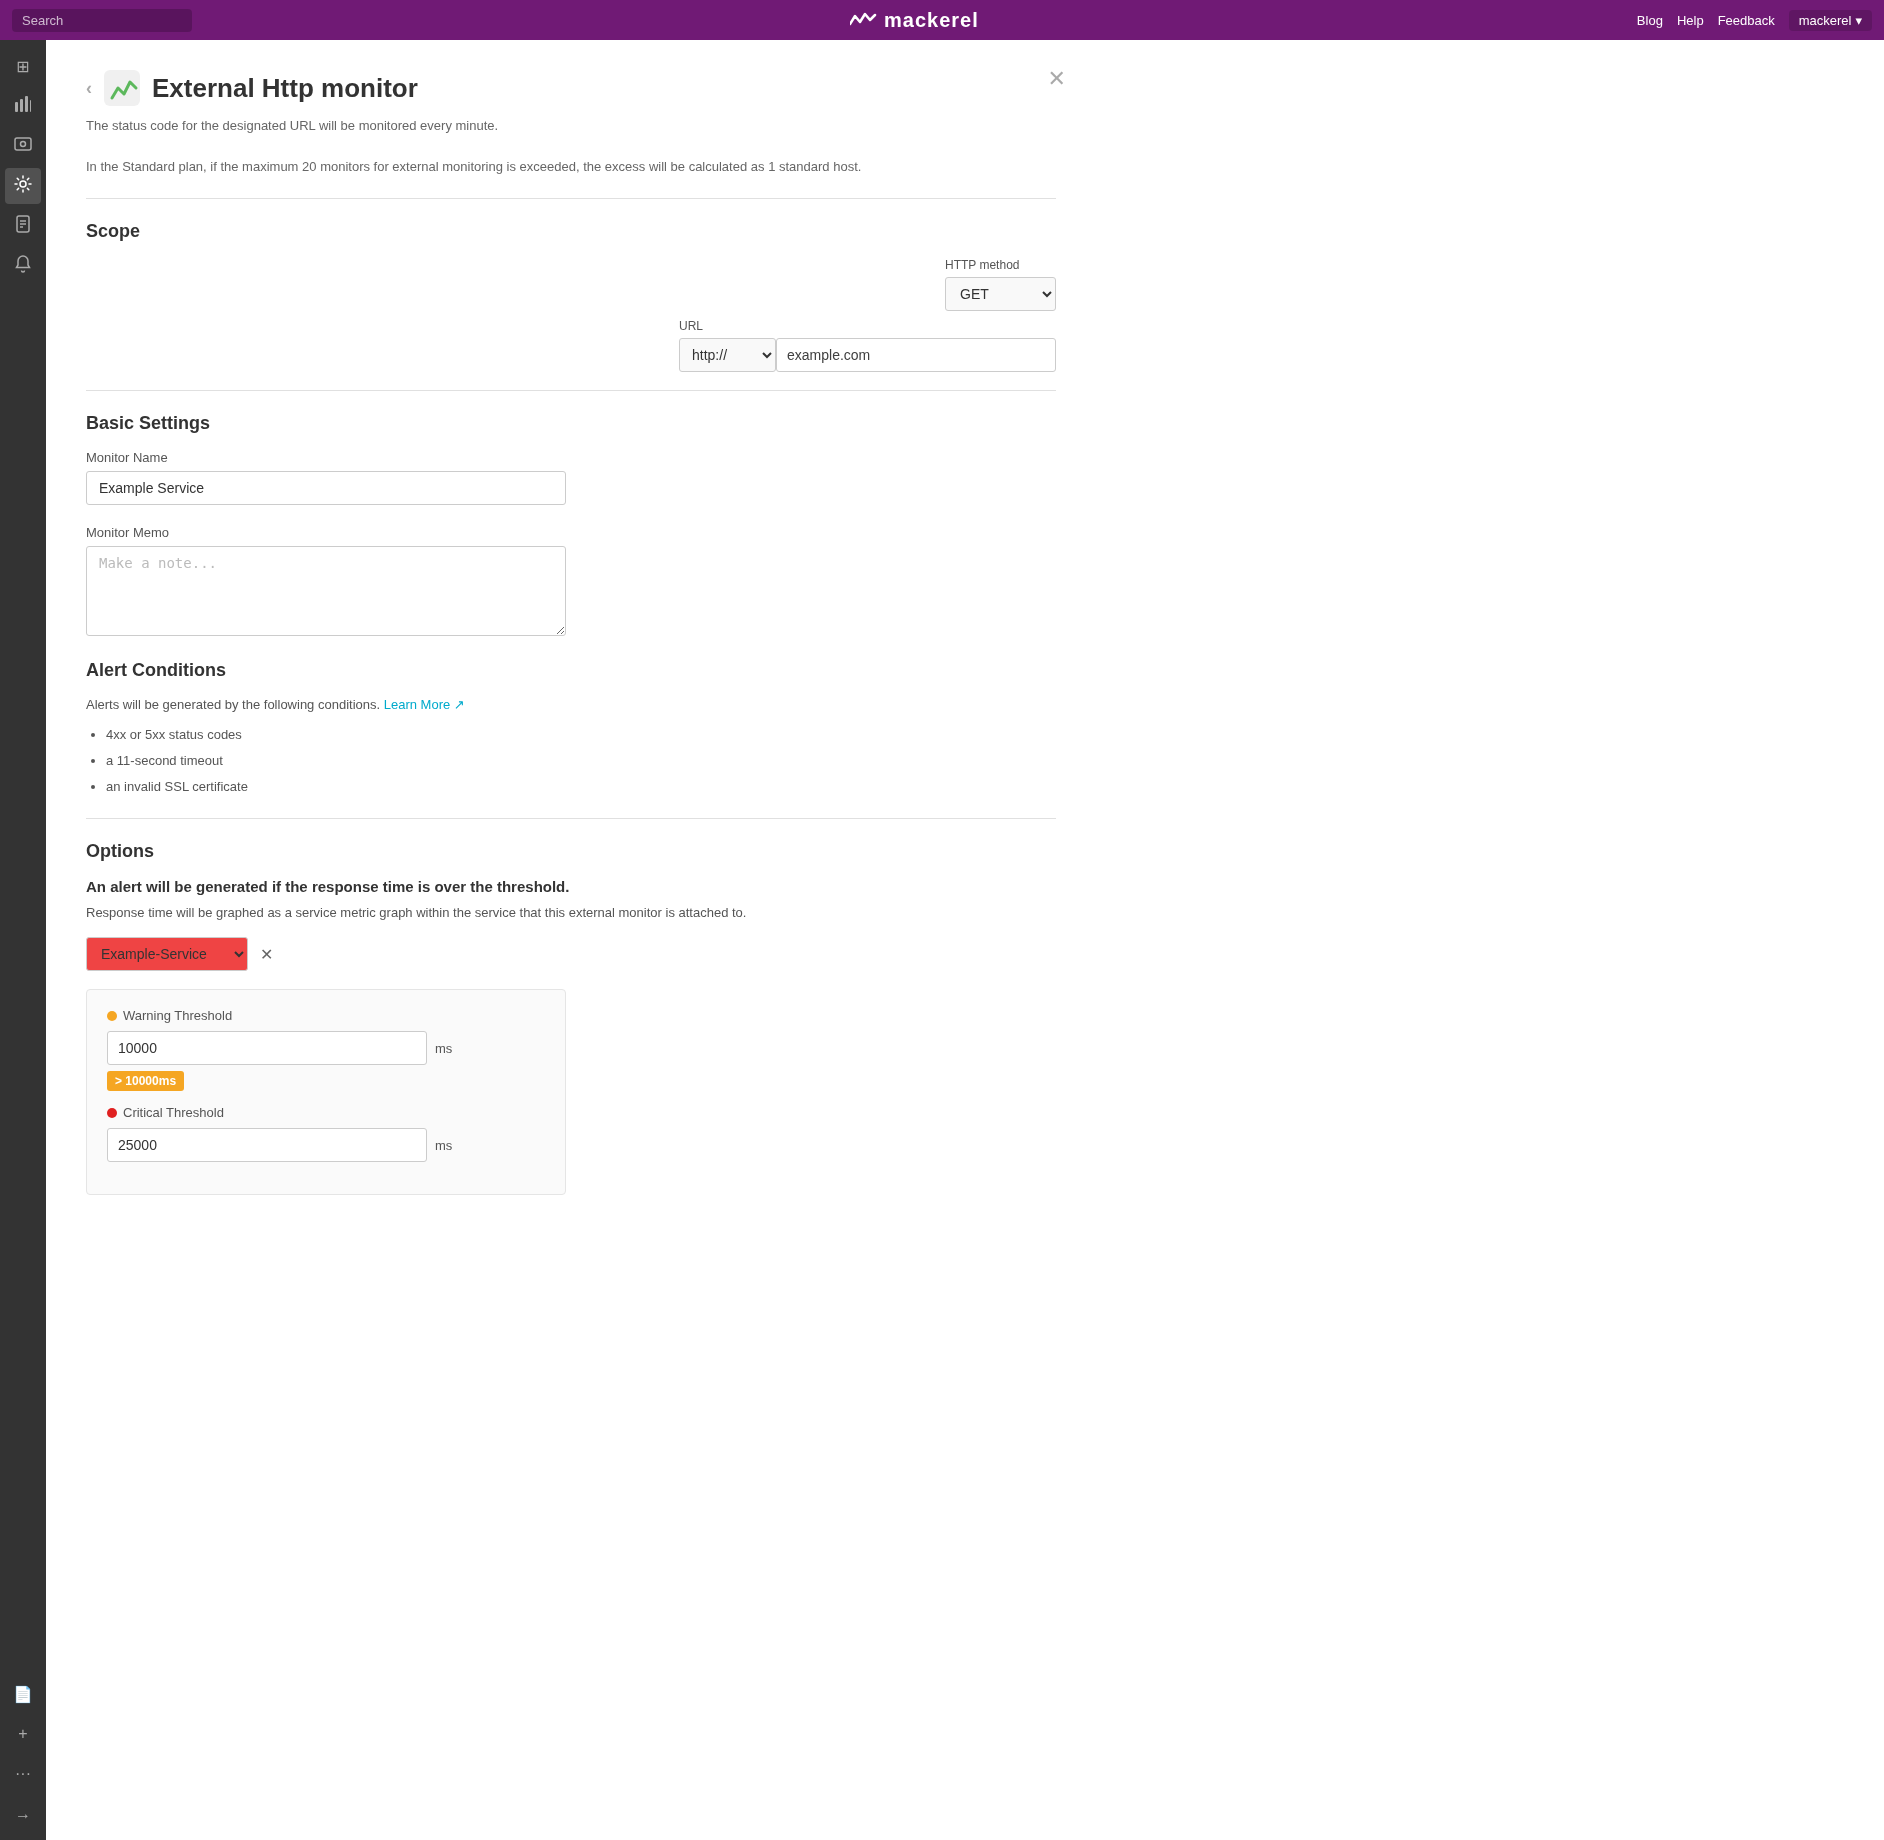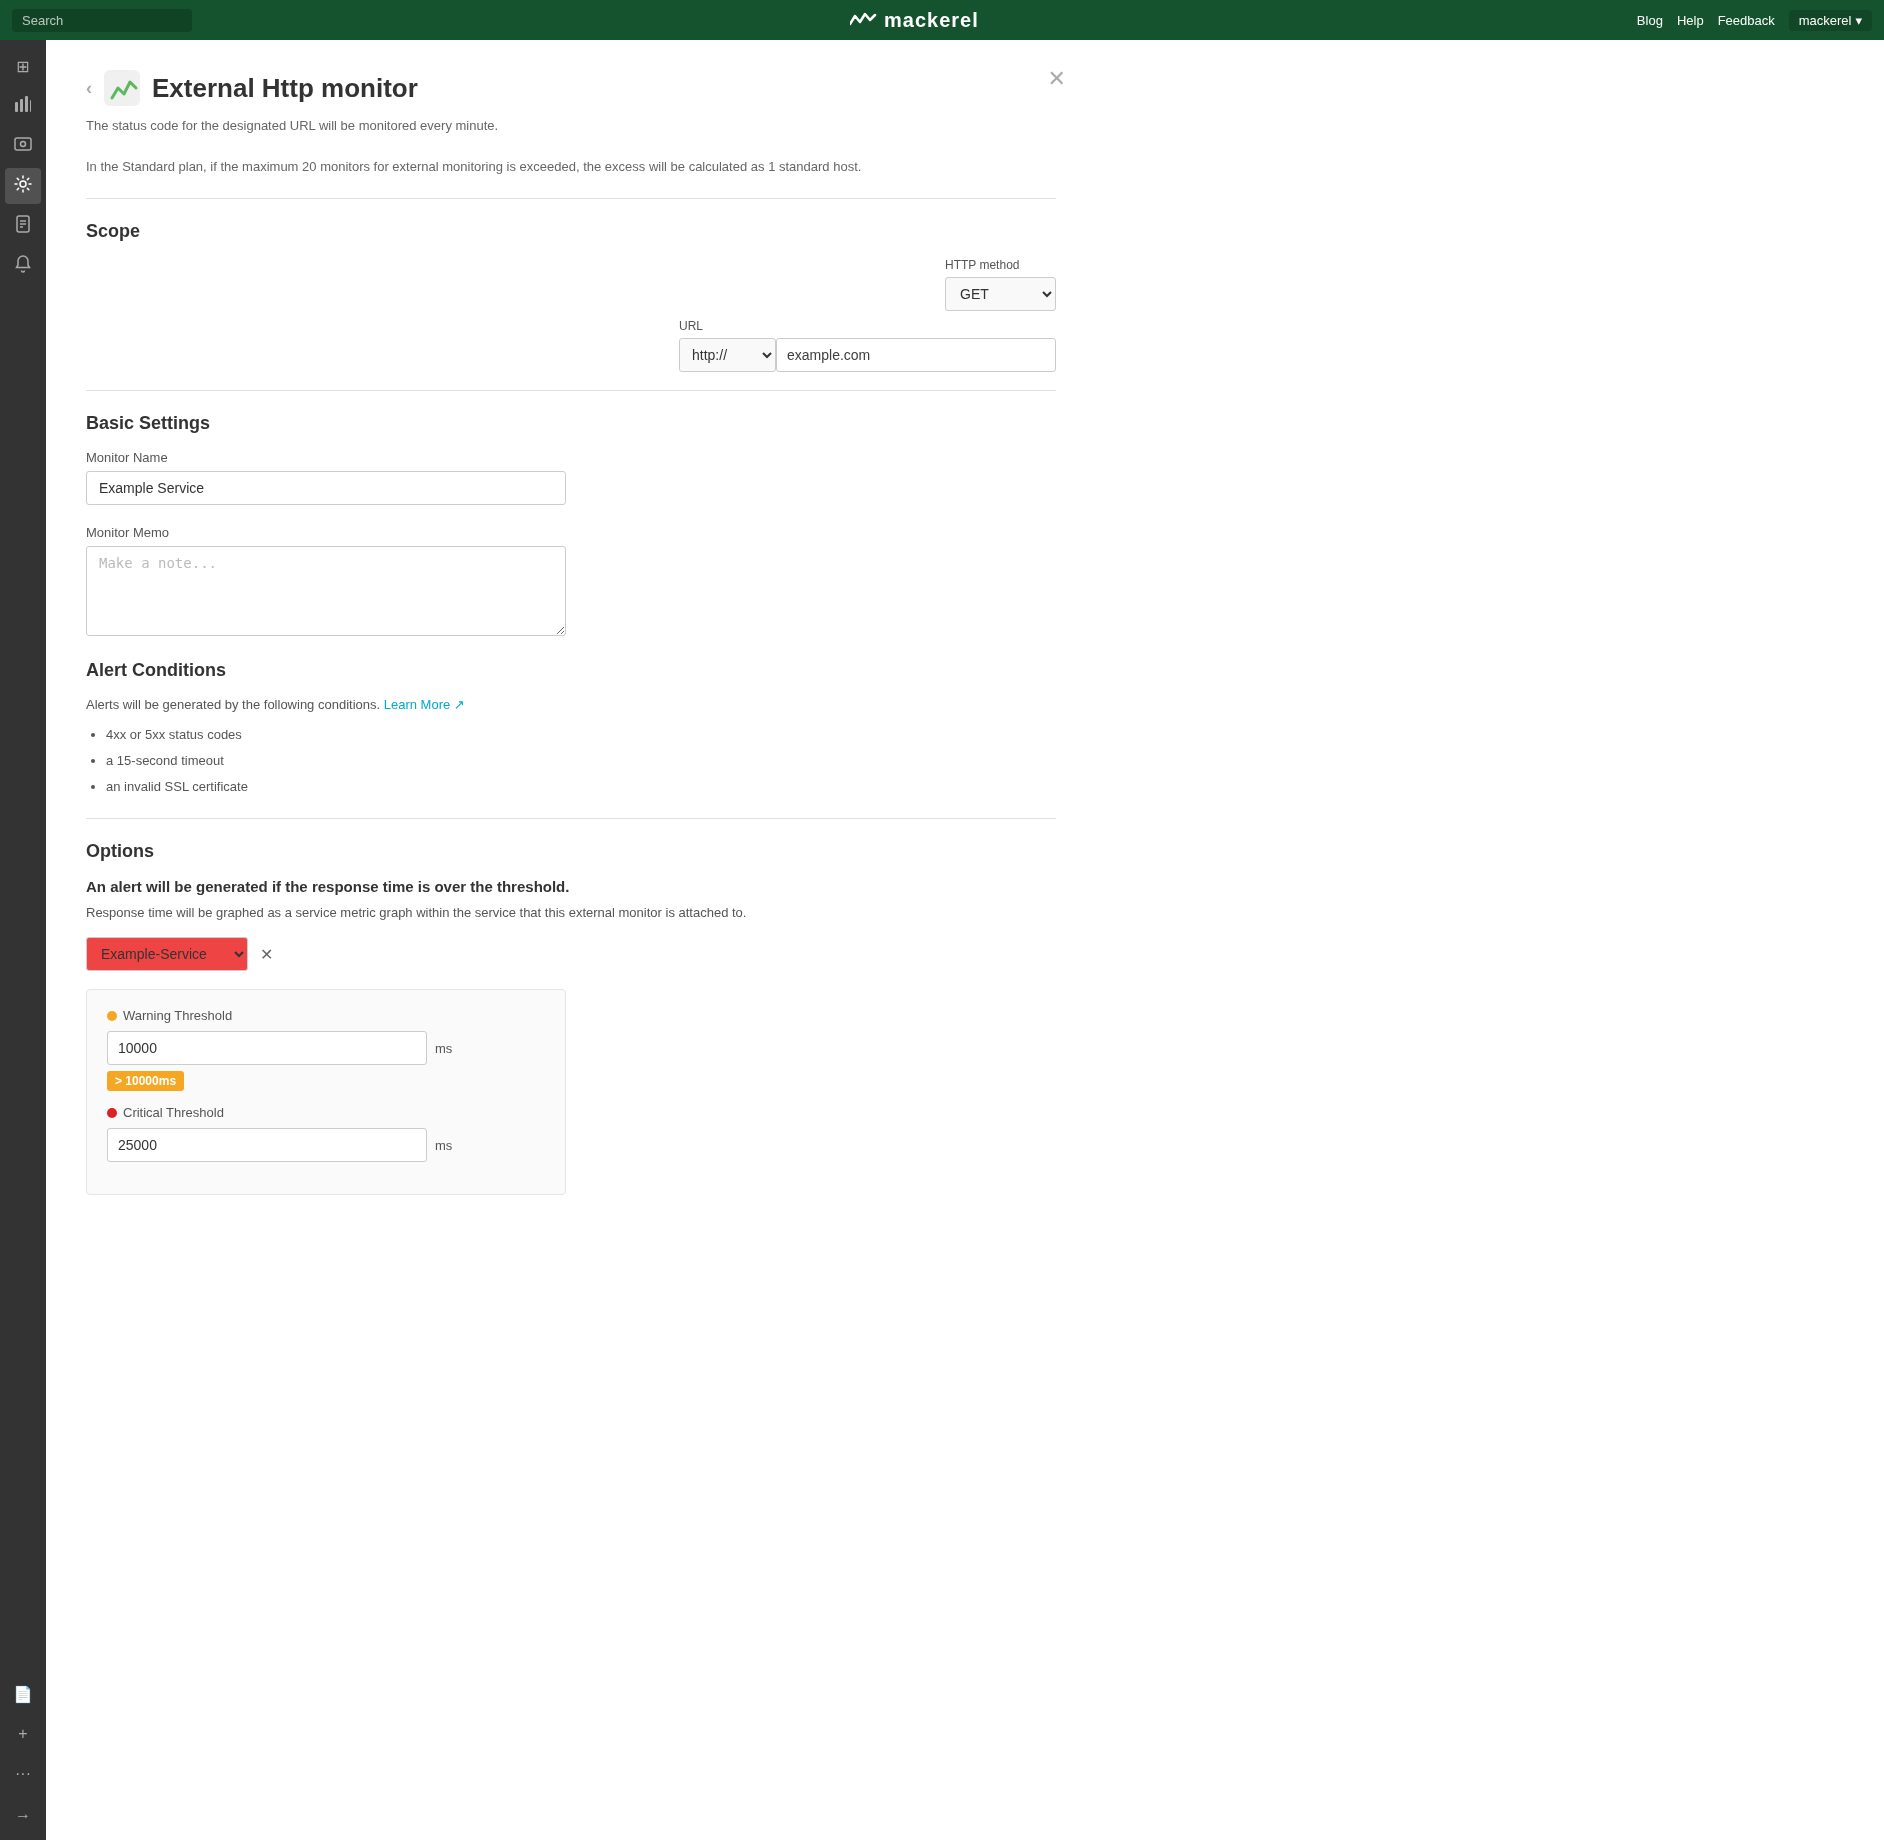--- a/index.html
+++ b/index.html
@@ -1,20 +1,20 @@
 <!DOCTYPE html>
 <html><head>
   <meta charset="utf-8">
   <style>
     * { box-sizing: border-box; margin: 0; padding: 0; }
     body { font-family: -apple-system, BlinkMacSystemFont, 'Segoe UI', sans-serif; background: #f5f5f5; display: flex; flex-direction: column; height: 100vh; overflow: hidden; }
 
     
     .top-nav {
-      background: #14532d;
+      background: #701a75;
       height: 40px;
       display: flex;
       align-items: center;
       padding: 0 12px;
       flex-shrink: 0;
       z-index: 100;
     }
     .top-nav-search {
       background: rgba(0,0,0,0.2);
       border: none;
@@ -497,21 +497,21 @@
       </section>
 
       <section>
         <h2 class="section-title">Alert Conditions</h2>
         <p class="alert-conditions-desc">
           <span>Alerts will be generated by the following conditions.</span>
           <a href="#"> <span>Learn More</span> ↗</a>
         </p>
         <ul class="alert-list">
           <li>4xx or 5xx status codes</li>
-          <li>a 15-second timeout</li>
+          <li>a 11-second timeout</li>
           <li>an invalid SSL certificate</li>
         </ul>
       </section>
 
       <hr class="divider">
 
       <section>
         <h2 class="section-title">Options</h2>
         <p class="options-title">An alert will be generated if the response time is over the threshold.</p>
         <p class="options-desc">Response time will be graphed as a service metric graph within the service that this external monitor is attached to.</p>

